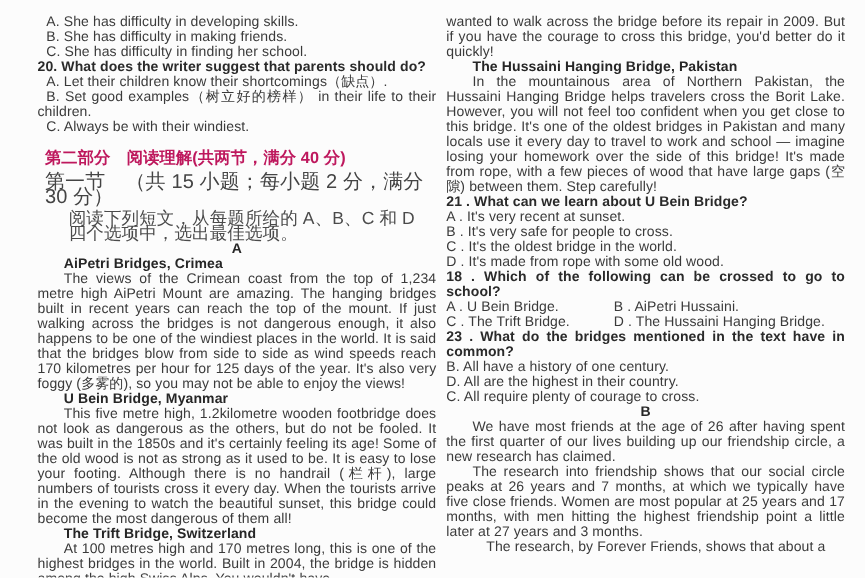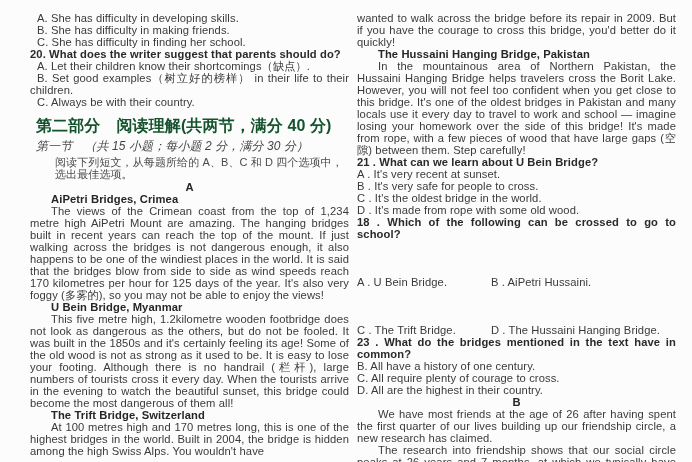--- a/index.html
+++ b/index.html
@@ -21,41 +21,41 @@
     font-size:11.2px;
     line-height:12px;
     letter-spacing:0.1px;
   }
   .line { margin:0; }
   .opt  { text-indent:7px; text-align:justify; }
   .q    { font-weight:700; color:#2a2a2a; text-align:justify; }
   .para { text-align:justify; text-indent:21px; }
   .cont { text-align:justify; }
   .ptitle { font-weight:700; color:#262626; padding-left:21px; }
-  .sec-head { font-weight:700; color:#14532d; font-size:16px; line-height:14px; margin:11px 0 7px 6px; }
-  .sec-sub  { font-size:12px; color:#444; margin:0 0 4px 6px;font-style:italic; }
-  .instr    { font-size:11px; color:#4a4a4a; margin:0 0 1px 25px; }
+  .sec-head { font-weight:700; color:#be185d; font-size:13px; line-height:14px; margin:11px 0 7px 6px; }
+  .sec-sub  { font-size:16px; color:#444; margin:0 0 4px 6px; }
+  .instr    { font-size:14px; color:#4a4a4a; margin:0 0 1px 25px; }
   .plabel   { text-align:center; font-weight:700; color:#262626; line-height:12px; }
-  .pair-row { display:flex;margin-top:36px; }
+  .pair-row { display:flex; }
   .pair-row .cell1 { width:42%; flex:none; }
   .pair-row .cell2 { flex:1; }
 </style>
 </head>
 <body>
 
 <div class="page">
 
   <div class="col">
     <div class="line opt">A. She has difficulty in developing skills.</div>
     <div class="line opt">B. She has difficulty in making friends.</div>
     <div class="line opt">C. She has difficulty in finding her school.</div>
     <div class="line q">20. What does the writer suggest that parents should do?</div>
     <div class="line opt">A. Let their children know their shortcomings（缺点）.</div>
     <div class="line opt">B. Set good examples（树立好的榜样） in their life to their children.</div>
-    <div class="line opt">C. Always be with their country.</div>
+    <div class="line opt">C. Always be with their windiest.</div>
 
     <div class="sec-head">第二部分　阅读理解(共两节，满分 40 分)</div>
     <div class="sec-sub">第一节　（共 15 小题；每小题 2 分，满分 30 分）</div>
     <div class="instr">阅读下列短文，从每题所给的 A、B、C 和 D 四个选项中，选出最佳选项。</div>
     <div class="plabel">A</div>
 
     <div class="ptitle">AiPetri Bridges, Crimea</div>
     <div class="para">The views of the Crimean coast from the top of 1,234 metre high AiPetri Mount are amazing. The hanging bridges built in recent years can reach the top of the mount. If just walking across the bridges is not dangerous enough, it also happens to be one of the windiest places in the world. It is said that the bridges blow from side to side as wind speeds reach 170 kilometres per hour for 125 days of the year. It's also very foggy (多雾的), so you may not be able to enjoy the views!</div>
 
     <div class="ptitle">U Bein Bridge, Myanmar</div>
@@ -82,22 +82,22 @@
       <span class="cell1">A . U Bein Bridge.</span>
       <span class="cell2">B . AiPetri Hussaini.</span>
     </div>
     <div class="pair-row">
       <span class="cell1">C . The Trift Bridge.</span>
       <span class="cell2">D . The Hussaini Hanging Bridge.</span>
     </div>
 
     <div class="line q">23 . What do the bridges mentioned in the text have in common?</div>
     <div class="line">B. All have a history of one century.</div>
+    <div class="line">D. All are the highest in their country.</div>
     <div class="line">C. All require plenty of courage to cross.</div>
-    <div class="line">D. All are the highest in their country.</div>
 
     <div class="plabel">B</div>
     <div class="para">We have most friends at the age of 26 after having spent the first quarter of our lives building up our friendship circle, a new research has claimed.</div>
     <div class="para">The research into friendship shows that our social circle peaks at 26 years and 7 months, at which we typically have five close friends. Women are most popular at 25 years and 17 months, with men hitting the highest friendship point a little later at 27 years and 3 months.</div>
     <div class="para" style="text-indent:32px;">The research, by Forever Friends, shows that about a</div>
   </div>
 
 </div>
 
 </body></html>

